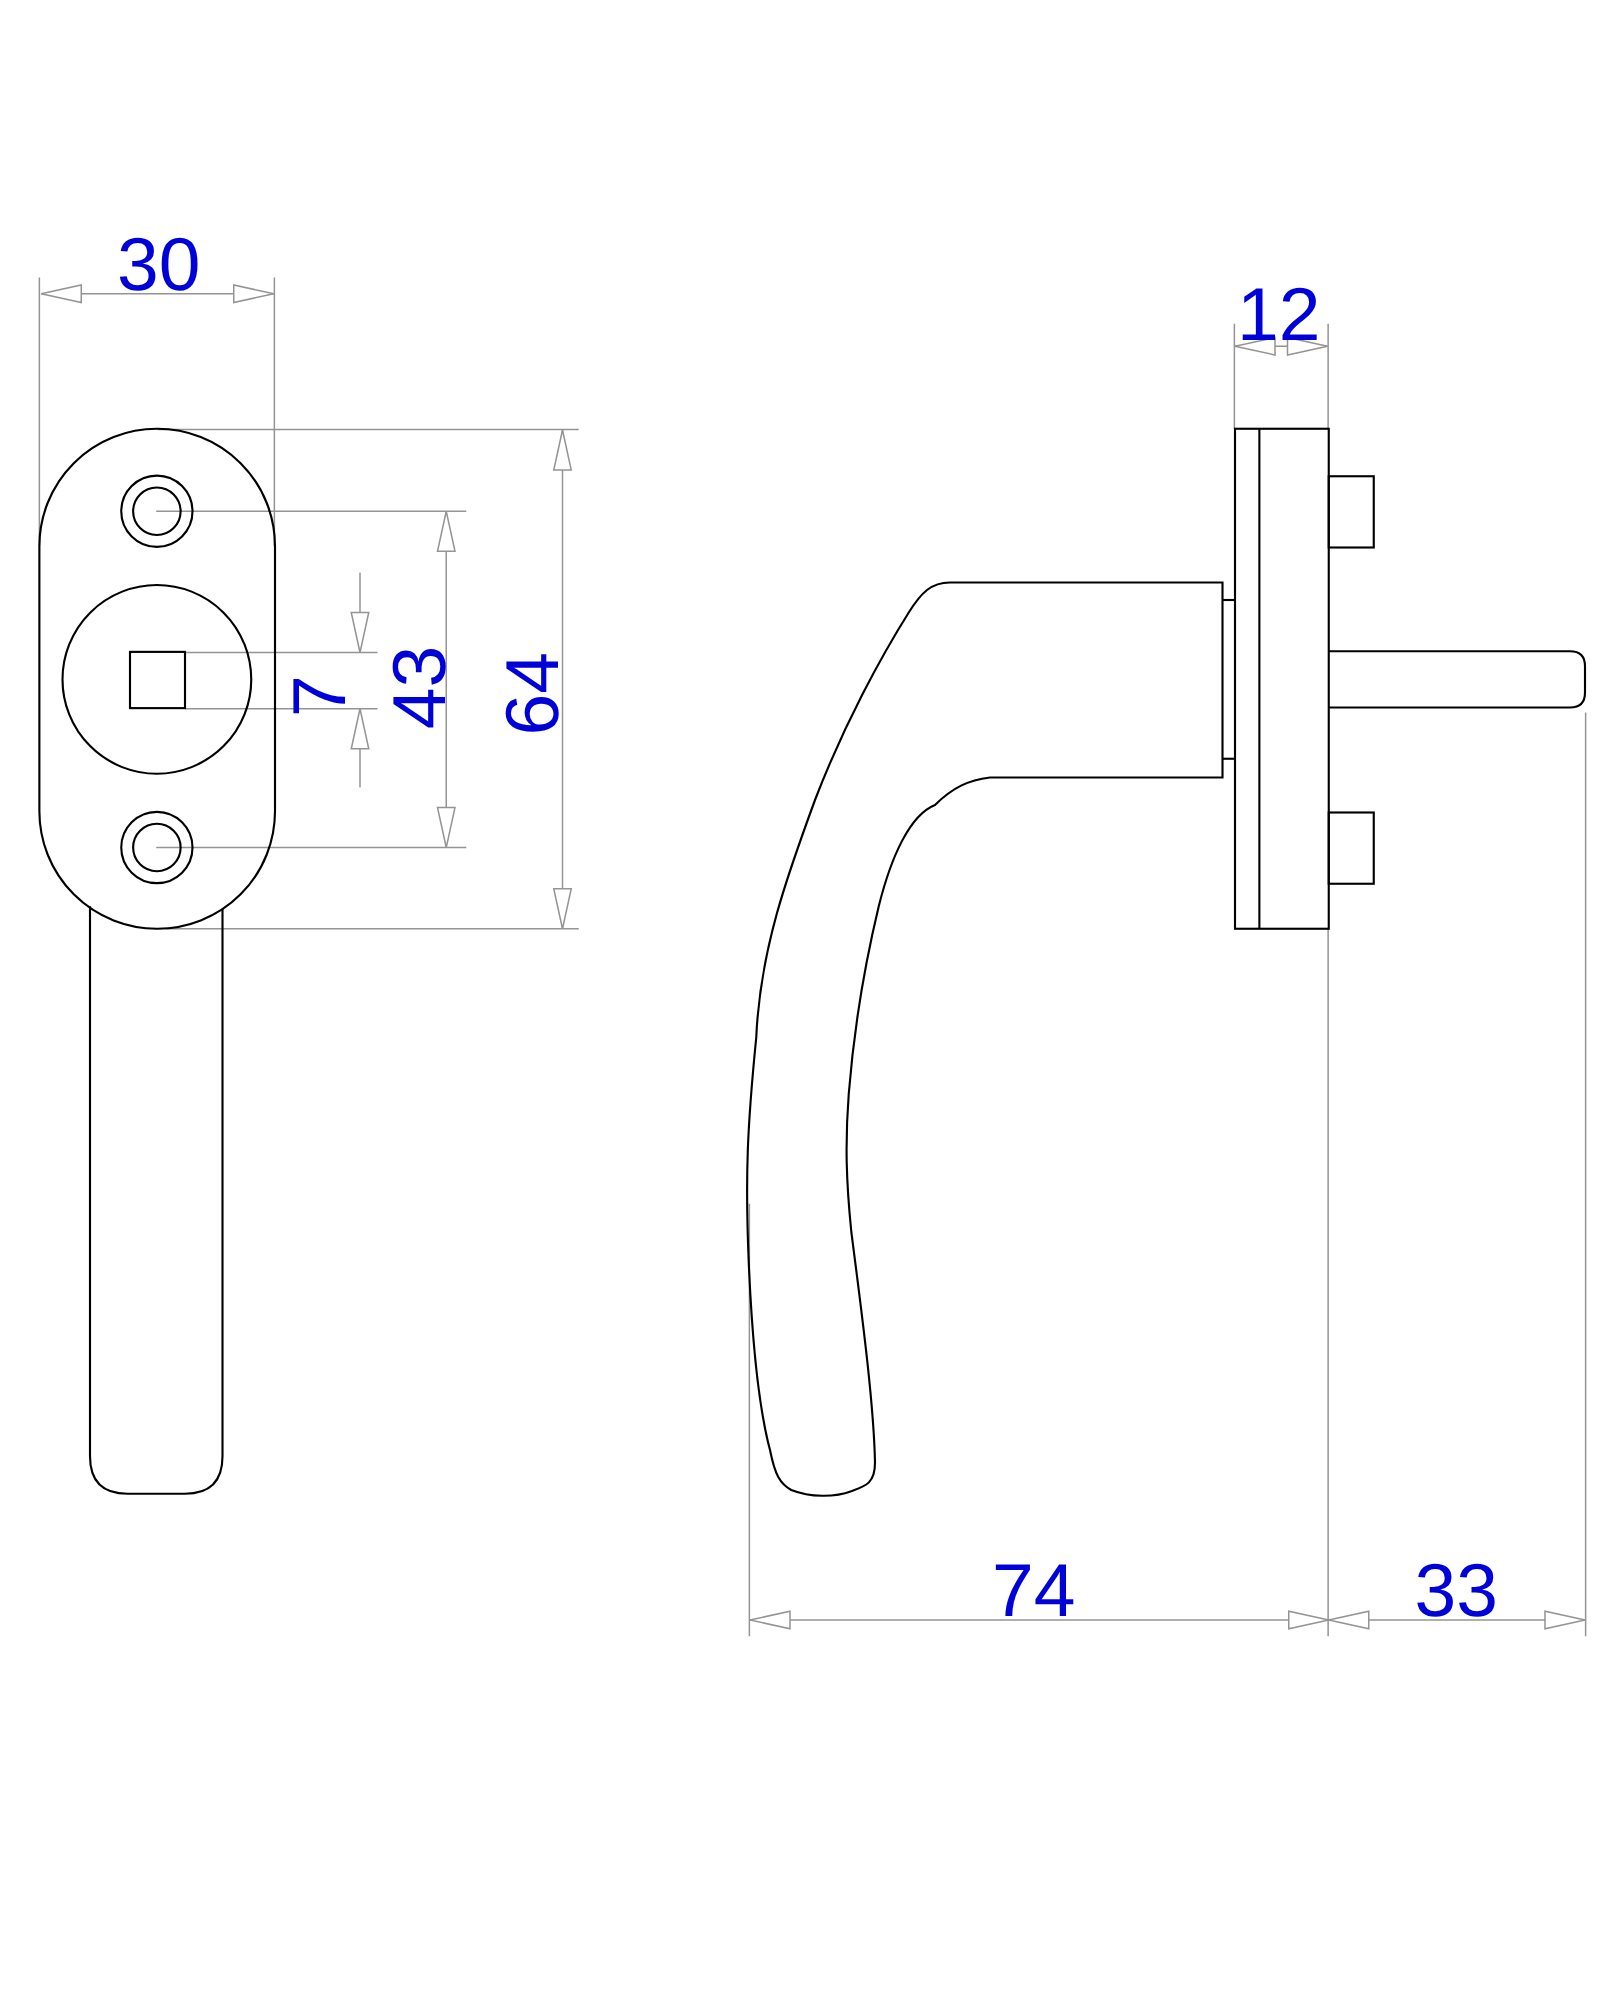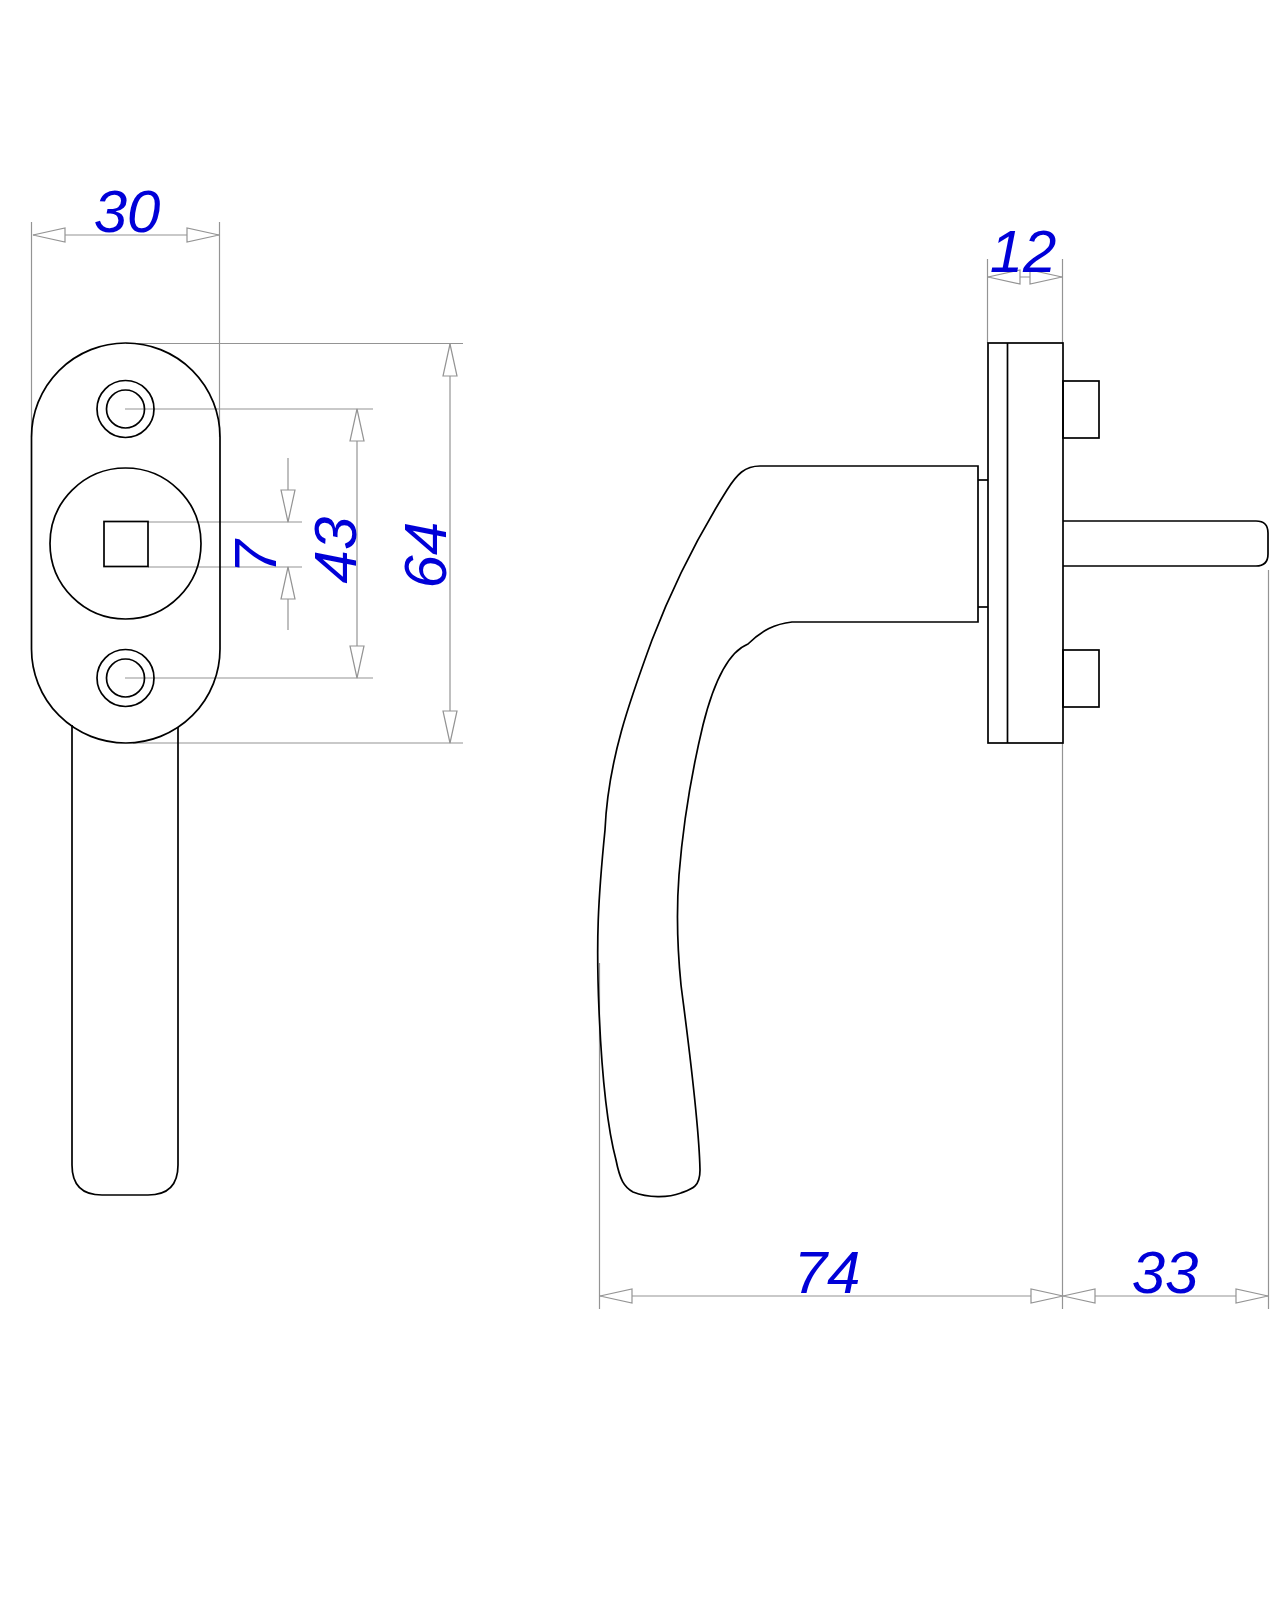--- a/index.html
+++ b/index.html
@@ -2,21 +2,21 @@
 <html style="--background: #ffffff; --object_line: #000000; --dimension_line: #949494; --dimension_text: #0000d8;"><head>
 <meta charset="utf-8">
 <style>
   :root{
     --background:#ffffff;
     --object_line:#000000;
     --dimension_line:#949494;
     --dimension_text:#0000d8;
   }
   html,body{margin:0;padding:0;background:var(--background);}
-  .canvas{width:1280px;height:1472px;position:relative;background:var(--background);font-style:italic;}
+  .canvas{width:1280px;height:1472px;position:relative;background:var(--background);}
   svg{display:block;}
   .obj{stroke:var(--object_line);stroke-width:1.7;fill:none;}
   .dim{stroke:var(--dimension_line);stroke-width:1.2;fill:none;}
   .arrow{stroke:var(--dimension_line);stroke-width:1.2;fill:var(--background);}
   .dimtext{
     font-family:"Liberation Sans", sans-serif;
     font-size:60px;
     fill:var(--dimension_text);
     text-anchor:middle;
   }

